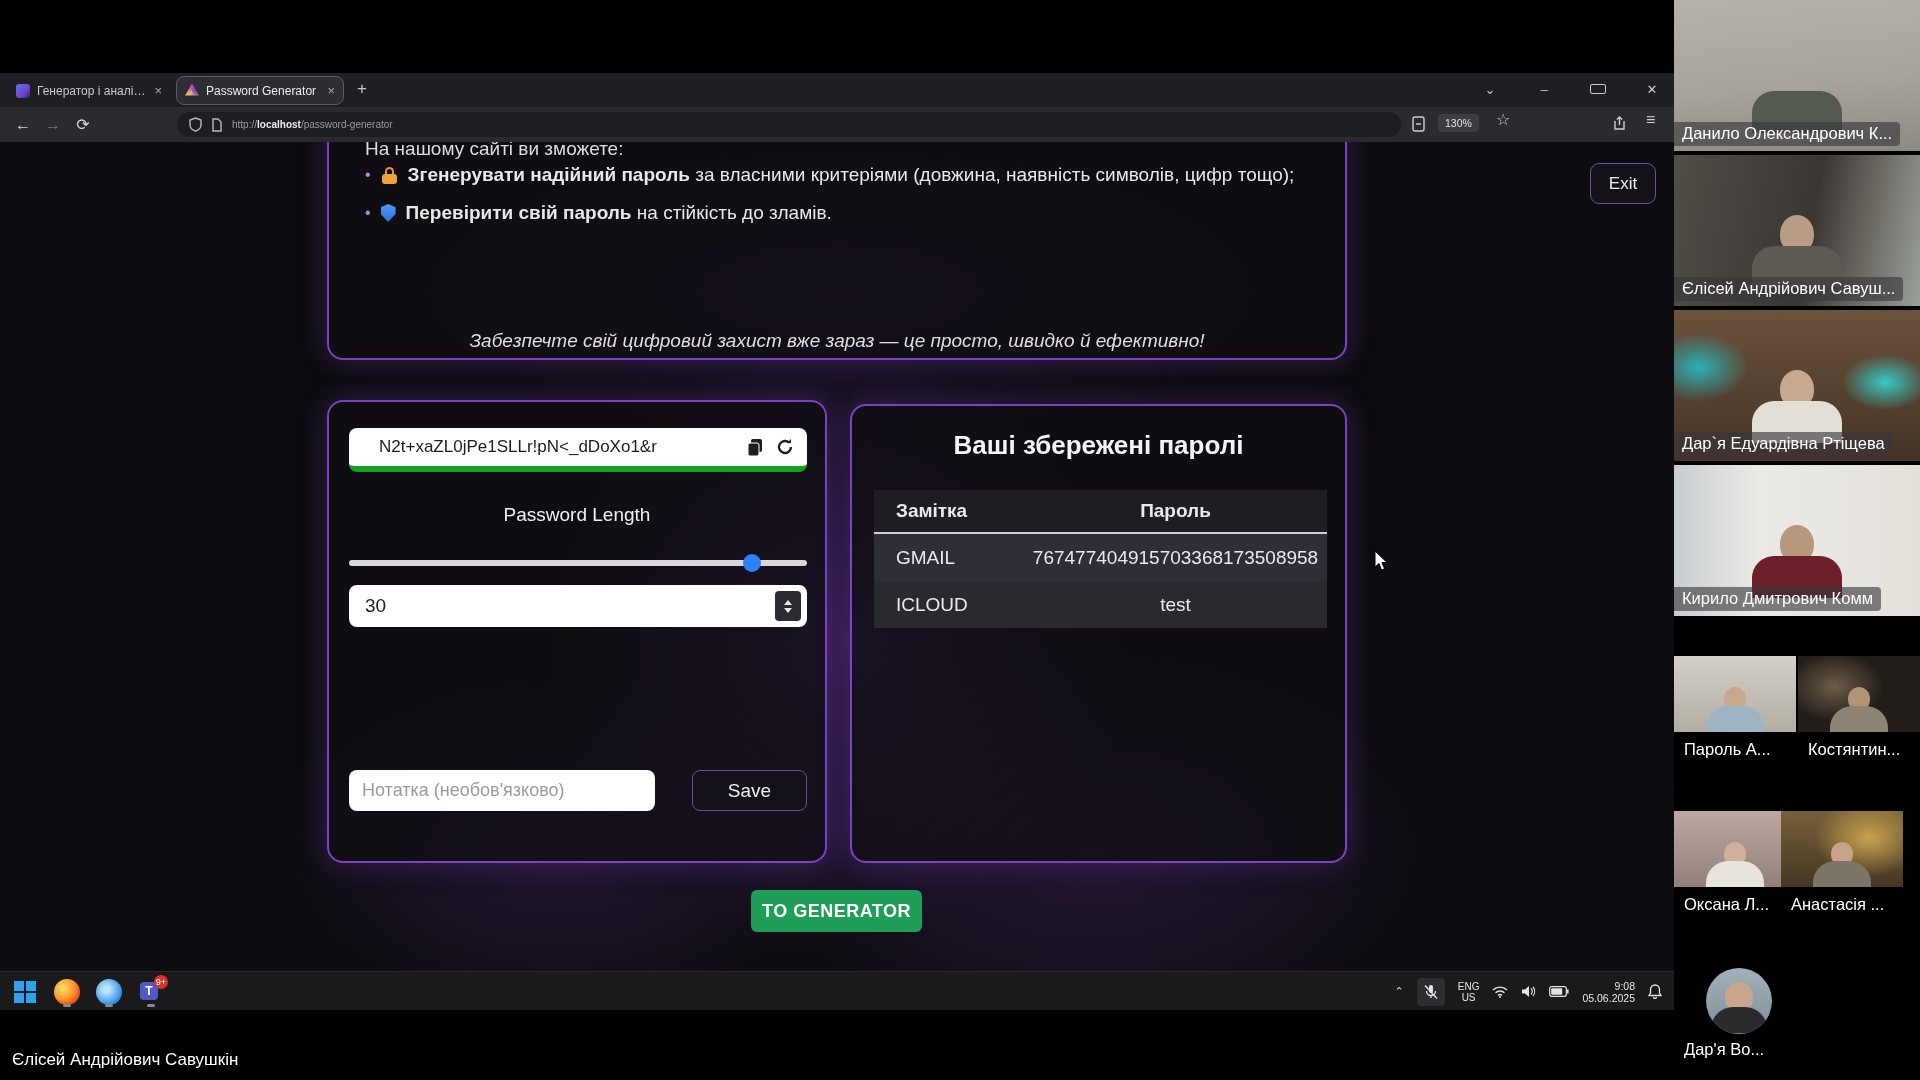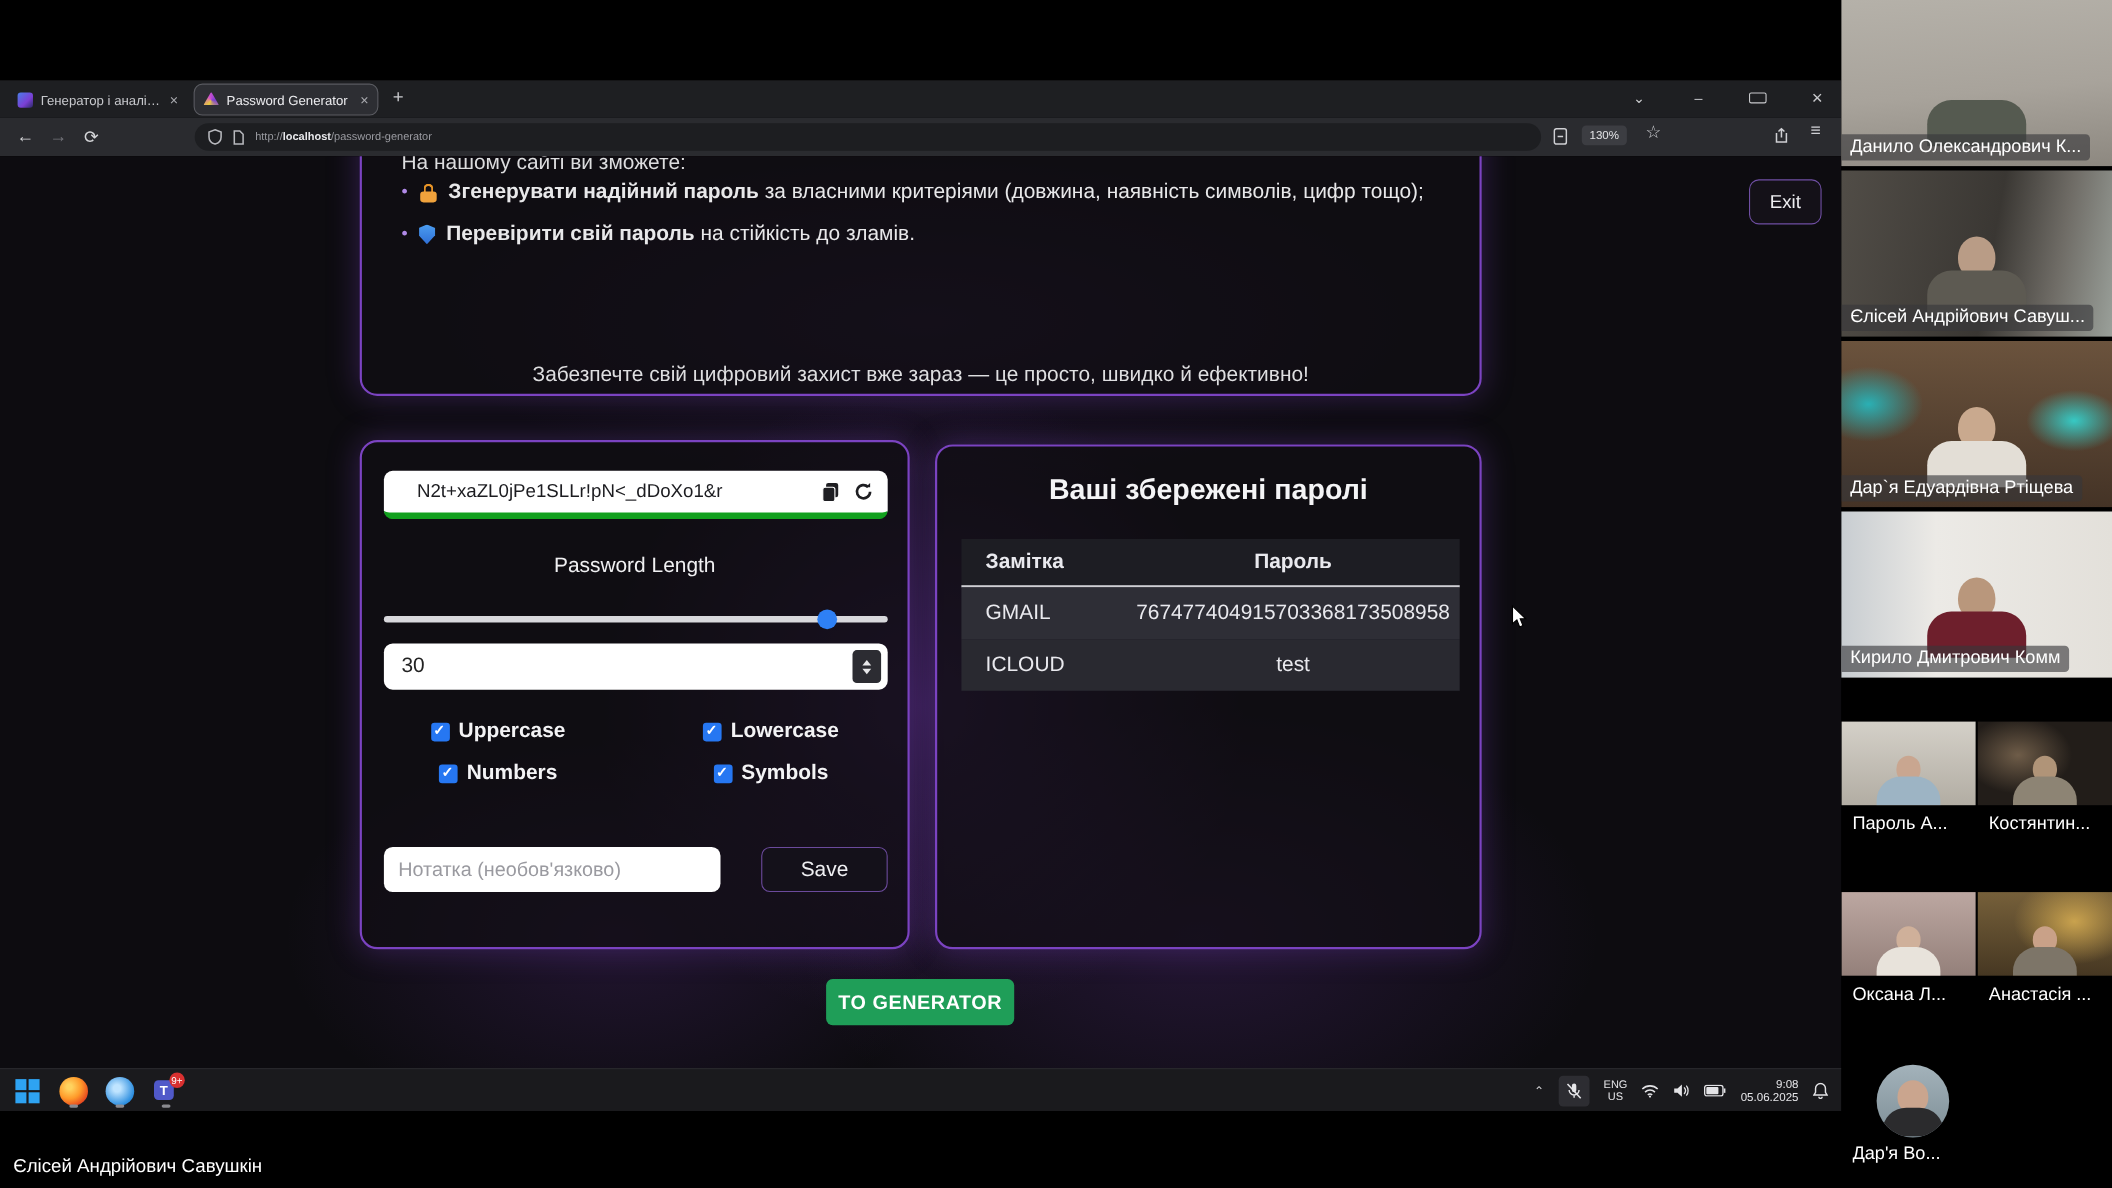--- a/index.html
+++ b/index.html
@@ -40,21 +40,21 @@
       radial-gradient(520px 300px at 1090px 710px, rgba(116,56,178,.22), transparent 70%),
       radial-gradient(430px 260px at 560px 710px, rgba(116,56,178,.20), transparent 70%),
       radial-gradient(650px 220px at 840px 150px, rgba(116,56,178,.16), transparent 70%),
       #0d0c10;}
   .card{position:absolute;border:2px solid #7b43c1;border-radius:16px;background:rgba(16,14,19,.72);box-shadow:0 0 28px rgba(122,66,192,.35);}
   .infocard{left:327px;top:-52px;width:1020px;height:270px;}
   .intro-heading{position:absolute;left:36px;top:46px;font-size:19px;color:#dcdcde;font-weight:normal;}
   .bullet{position:absolute;left:36px;display:flex;align-items:center;gap:10px;font-size:19px;color:#e8e8ea;}
   .bullet .dot{color:#b18ae8;font-size:16px;}
   .bullet b{font-weight:bold;}
-  .tagline{position:absolute;left:0;width:100%;top:238px;text-align:center;font-size:19px;color:#dedee0;}
+  .tagline{position:absolute;left:0;width:100%;top:238px;text-align:center;font-style:italic;font-size:19px;color:#dedee0;}
   .lockicon{display:inline-block;width:17px;height:17px;position:relative;}
   .lockicon .body{position:absolute;left:1px;bottom:0;width:15px;height:10px;background:#f0a23c;border-radius:3px;}
   .lockicon .shackle{position:absolute;left:4px;top:0;width:9px;height:9px;border:2.5px solid #e89427;border-bottom:none;border-radius:6px 6px 0 0;}
   .shieldicon{display:inline-block;width:15px;height:18px;background:linear-gradient(180deg,#4b9df0,#2f6fd6);clip-path:polygon(50% 0,100% 18%,100% 55%,50% 100%,0 55%,0 18%);}
 
   .exitbtn{position:absolute;left:1590px;top:21px;width:66px;height:41px;border:1.5px solid #6f4fa3;border-radius:9px;background:#141118;color:#ededf0;font-size:17px;display:flex;align-items:center;justify-content:center;}
 
   .gencard{left:327px;top:258px;width:500px;height:463px;}
   .pwfield{position:absolute;left:20px;top:26px;width:458px;height:44px;background:#fff;border-radius:8px;border-bottom:6px solid #12a01e;display:flex;align-items:center;padding:0 12px;gap:10px;}
   .pwfield input{flex:1;border:none;outline:none;font-size:17px;color:#1c1c20;background:transparent;padding:0;margin-left:18px;}
@@ -236,38 +236,20 @@
           <div class="track"></div>
           <div class="thumb"></div>
         </div>
         <div class="numinput">
           <input type="text" readonly="" value="30" style="">
           <span class="spin">
               <span class="up"></span>
               <span class="down"></span>
             </span>
         </div>
-        <div class="checks">
-          <label class="chk">
-              <span class="box"></span>
-              <span>Uppercase</span>
-            </label>
-          <label class="chk">
-              <span class="box"></span>
-              <span>Lowercase</span>
-            </label>
-          <label class="chk">
-              <span class="box"></span>
-              <span>Numbers</span>
-            </label>
-          <label class="chk">
-              <span class="box"></span>
-              <span>Symbols</span>
-            </label>
-        </div>
         <div class="noterow">
           <input class="noteinput" type="text" placeholder="Нотатка (необов'язково)" style="">
           <div class="savebtn">Save</div>
         </div>
       </div>
 
       <div class="card savedcard">
         <div class="savedtitle">Ваші збережені паролі</div>
         <div class="pwtable">
           <div class="hrow">
@@ -407,21 +389,21 @@
     <div class="vrow" style="top:775px;height:155px">
       <div class="halfcell" style="left:0">
         <div class="thumb t6a">
             <span class="person small" style="bottom:0">
               <span class="p-head" style="display:block"></span>
               <span class="p-body" style="display:block"></span>
             </span>
           </div>
         <span class="halfname">Оксана Л...</span>
       </div>
-      <div class="halfcell" style="left:124px">
+      <div class="halfcell" style="left:107px">
         <div class="thumb t6b">
             <span class="person small" style="bottom:0">
               <span class="p-head" style="display:block"></span>
               <span class="p-body" style="display:block"></span>
             </span>
           </div>
         <span class="halfname">Анастасія ...</span>
       </div>
     </div>
 

